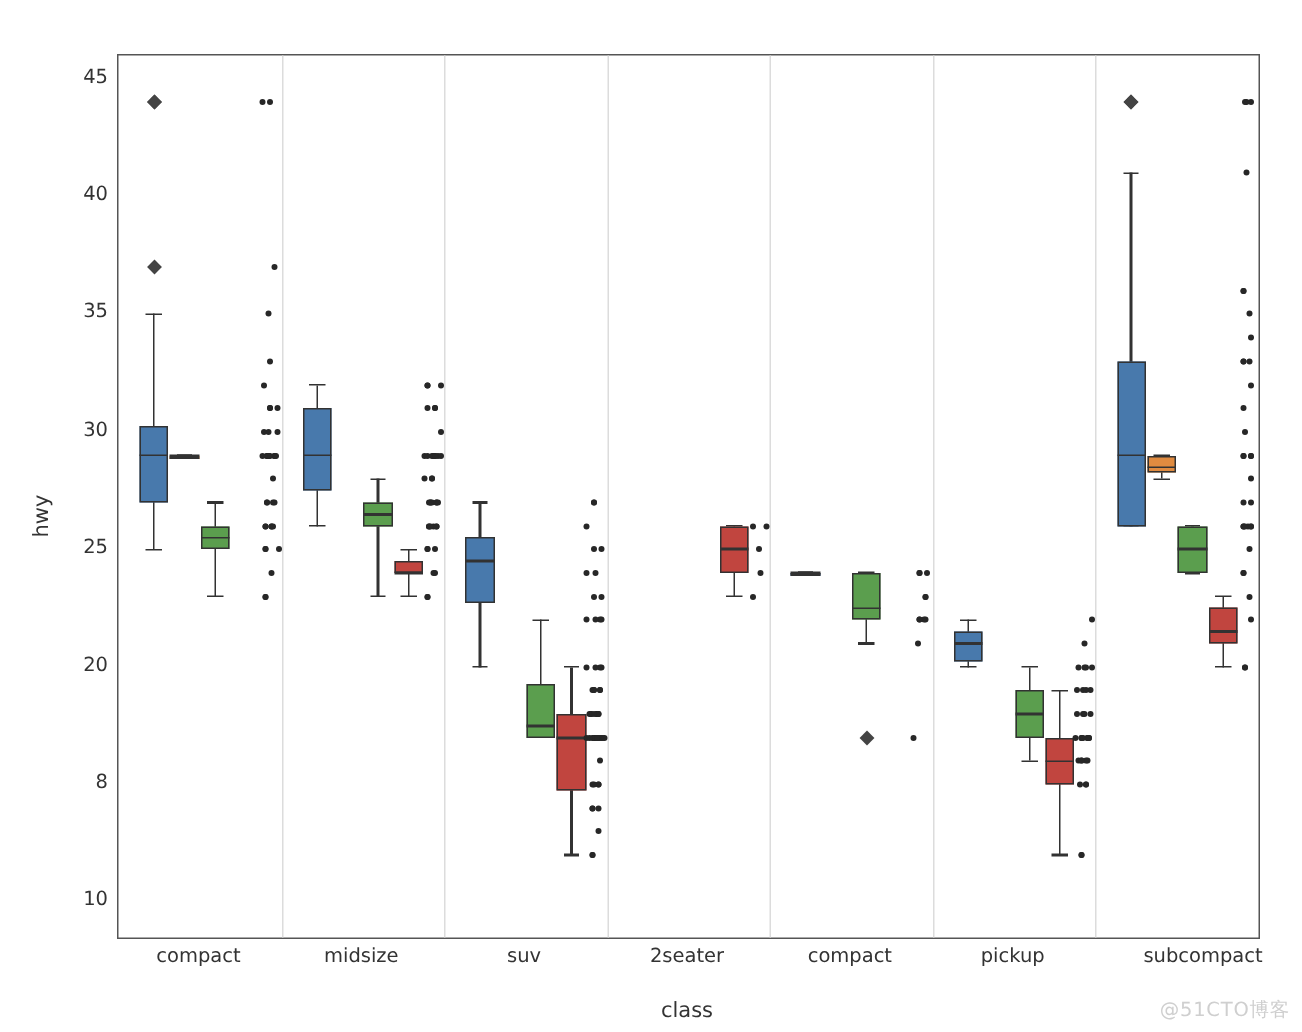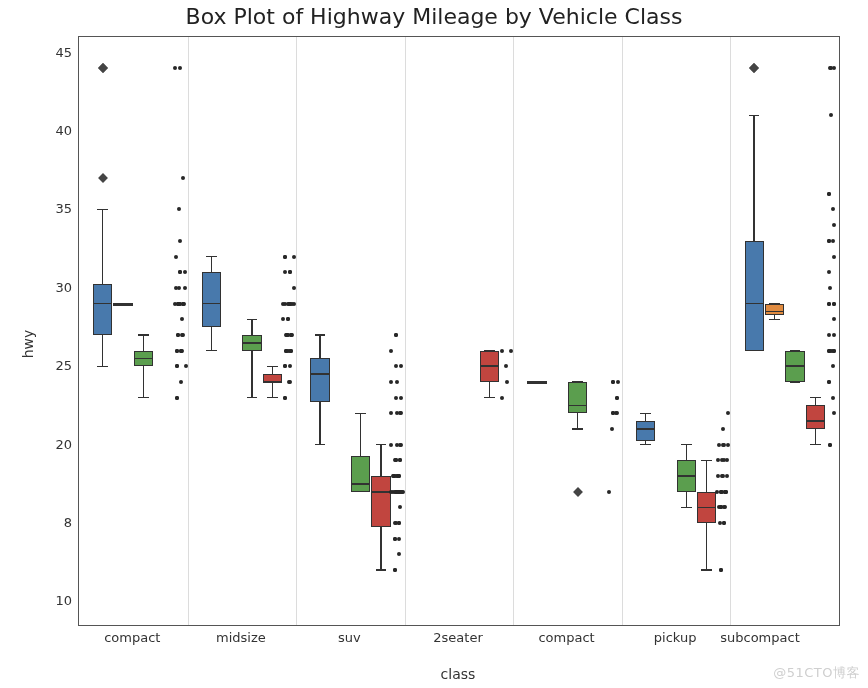--- a/index.html
+++ b/index.html
@@ -141,21 +141,20 @@
     bottom: 6px;
     font-size: 13px;
     color: #cfcfcf;
     letter-spacing: 0.5px;
   }
 </style>
 </head>
 <body>
 
 <div class="figure">
-  <div class="title">Box Plot of Highway Mileage by Vehicle Class</div>
   <div class="ylabel">hwy</div>
   <div class="xlabel">class</div>
 
   <div class="plot-area" id="plot">
       <div class="gridline" style="left: 108.571px;"></div>
       <div class="gridline" style="left: 217.143px;"></div>
       <div class="gridline" style="left: 325.714px;"></div>
       <div class="gridline" style="left: 434.286px;"></div>
       <div class="gridline" style="left: 542.857px;"></div>
       <div class="gridline" style="left: 651.429px;"></div>
@@ -485,18 +484,18 @@
       <div class="ytick" style="top: 130.08px;">40</div>
       <div class="ytick" style="top: 51.68px;">45</div>
     </div>
   <div id="xticks-container">
       <div class="xtick" style="left: 132.286px;">compact</div>
       <div class="xtick" style="left: 240.857px;">midsize</div>
       <div class="xtick" style="left: 349.429px;">suv</div>
       <div class="xtick" style="left: 458px;">2seater</div>
       <div class="xtick" style="left: 566.571px;">compact</div>
       <div class="xtick" style="left: 675.143px;">pickup</div>
-      <div class="xtick" style="left: 760px;">subcompact</div>
+      <div class="xtick" style="left: 802px;">subcompact</div>
     </div>
 
 
   <div class="watermark">@51CTO博客</div>
 </div>
 
 </body></html>

